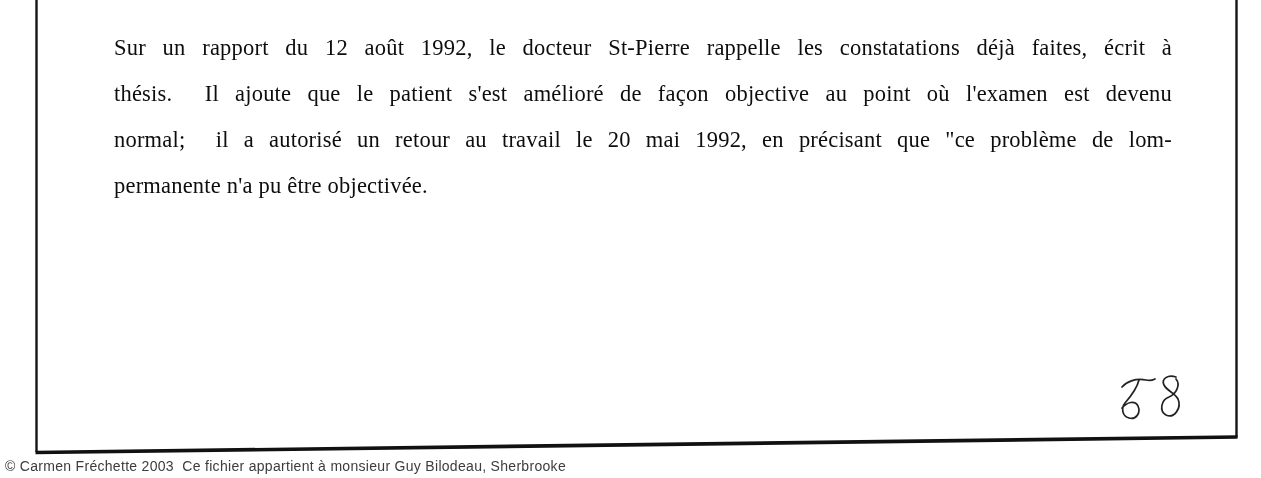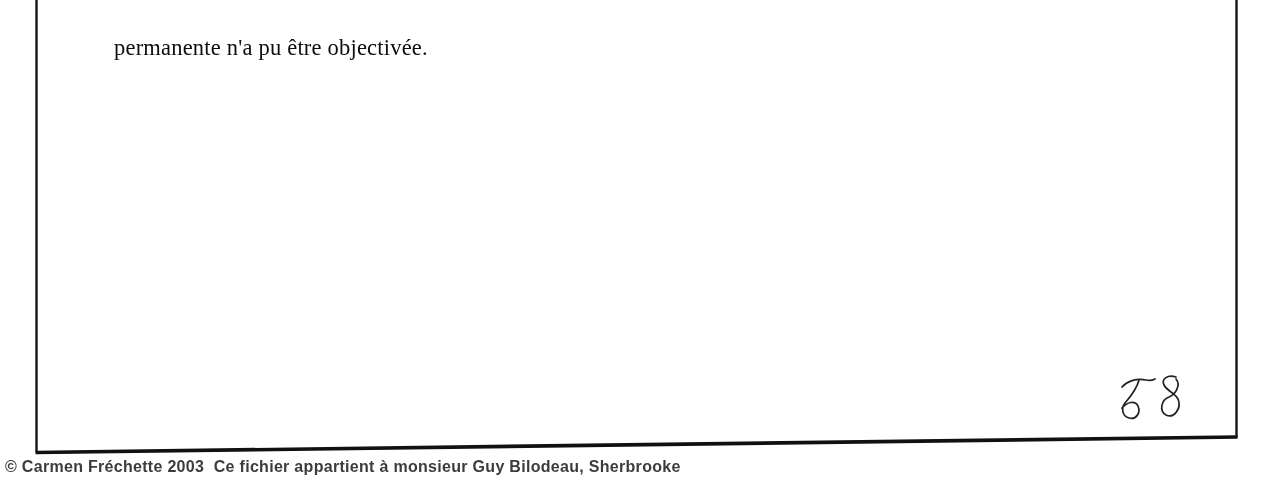--- a/index.html
+++ b/index.html
@@ -48,39 +48,41 @@
     left: 1108px;
     top: 368px;
     width: 84px;
     height: 58px;
   }
   .footer {
     position: absolute;
     left: 5px;
     top: 458px;
     font-family: "Liberation Sans", "DejaVu Sans", sans-serif;
-    font-size: 16px;
+    font-size: 14px;
     color: #3c3c3c;
     letter-spacing: 0.3px;
     white-space: pre;
-    font-weight: bold;
   }
 </style>
 </head>
 <body>
 
 <div class="page">
 
   <svg class="border-svg" viewBox="0 0 1261 478" xmlns="http://www.w3.org/2000/svg">
     <line x1="36.5" y1="0" x2="36.5" y2="452" stroke="#151515" stroke-width="2.4"></line>
     <line x1="1236.5" y1="0" x2="1236.5" y2="437.5" stroke="#151515" stroke-width="2.4"></line>
     <line x1="35.5" y1="452.5" x2="1237.5" y2="437" stroke="#111111" stroke-width="3.6"></line>
   </svg>
 
   <div class="text-block">
+    <div class="text-line">Sur un rapport du 12 août 1992, le docteur St-Pierre rappelle les constatations déjà faites, écrit à</div>
+    <div class="text-line">thésis.&nbsp; Il ajoute que le patient s'est amélioré de façon objective au point où l'examen est devenu</div>
+    <div class="text-line">normal;&nbsp; il a autorisé un retour au travail le 20 mai 1992, en précisant que "ce problème de lom-</div>
     <div class="text-line last-line">permanente n'a pu être objectivée.</div>
   </div>
 
   <svg class="handwritten-number" viewBox="0 0 84 58" xmlns="http://www.w3.org/2000/svg" aria-label="58">
     <g fill="none" stroke="#222222" stroke-width="1.7" stroke-linecap="round">
 
       <path d="M 14,19 C 18,14 27,10 38,12 C 42,13 45,12 47,11"></path>
       <path d="M 31,12 C 29,20 24,27 17,35 C 13,40 14,48 21,50 C 28,52 33,45 30,38 C 27,32 19,34 14,40"></path>
 
       <path d="M 68,9 C 60,6 53,11 56,17 C 59,23 67,25 70,31 C 74,40 66,51 58,47 C 51,43 53,32 61,29 C 68,26 73,17 68,11"></path>

